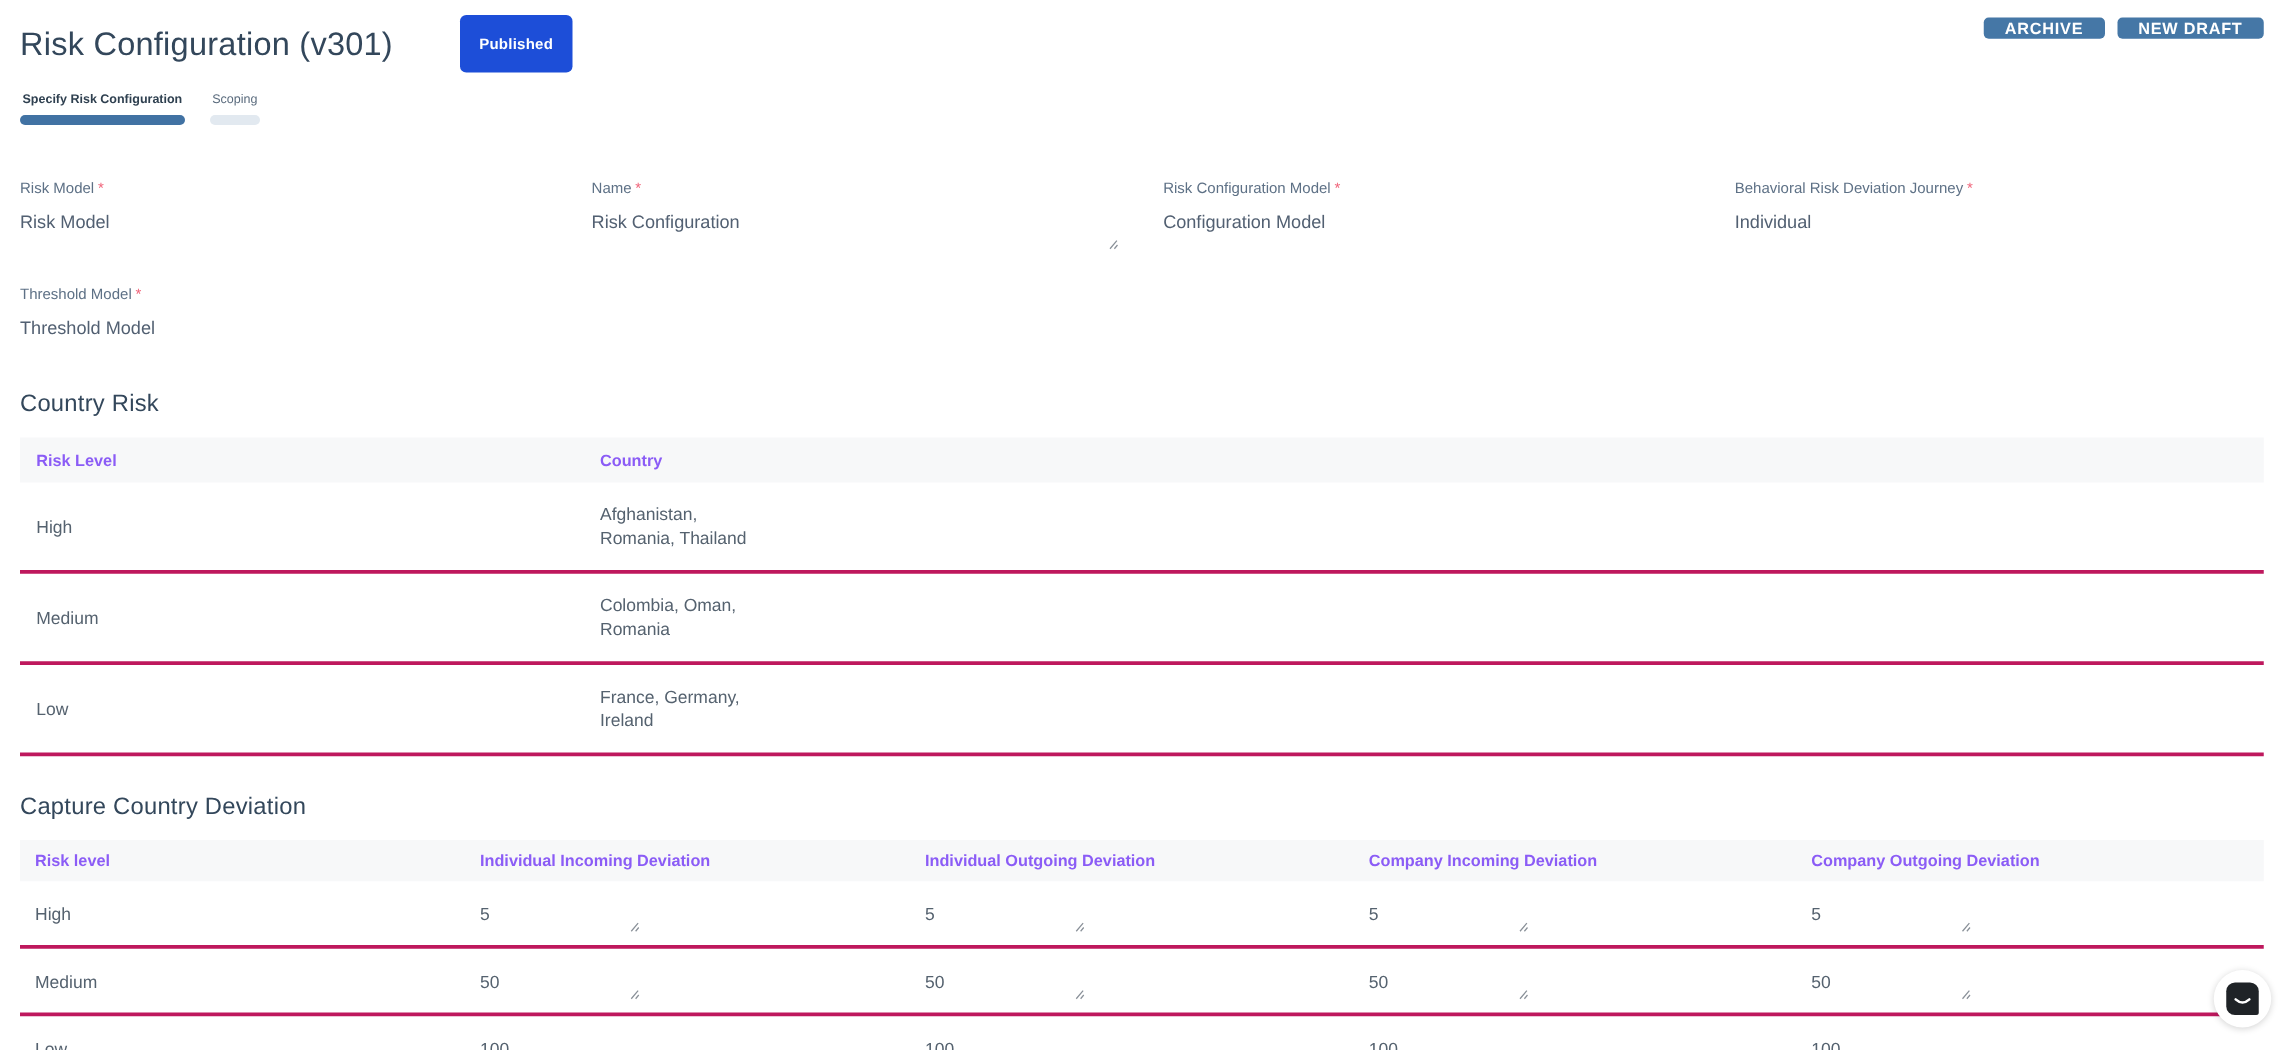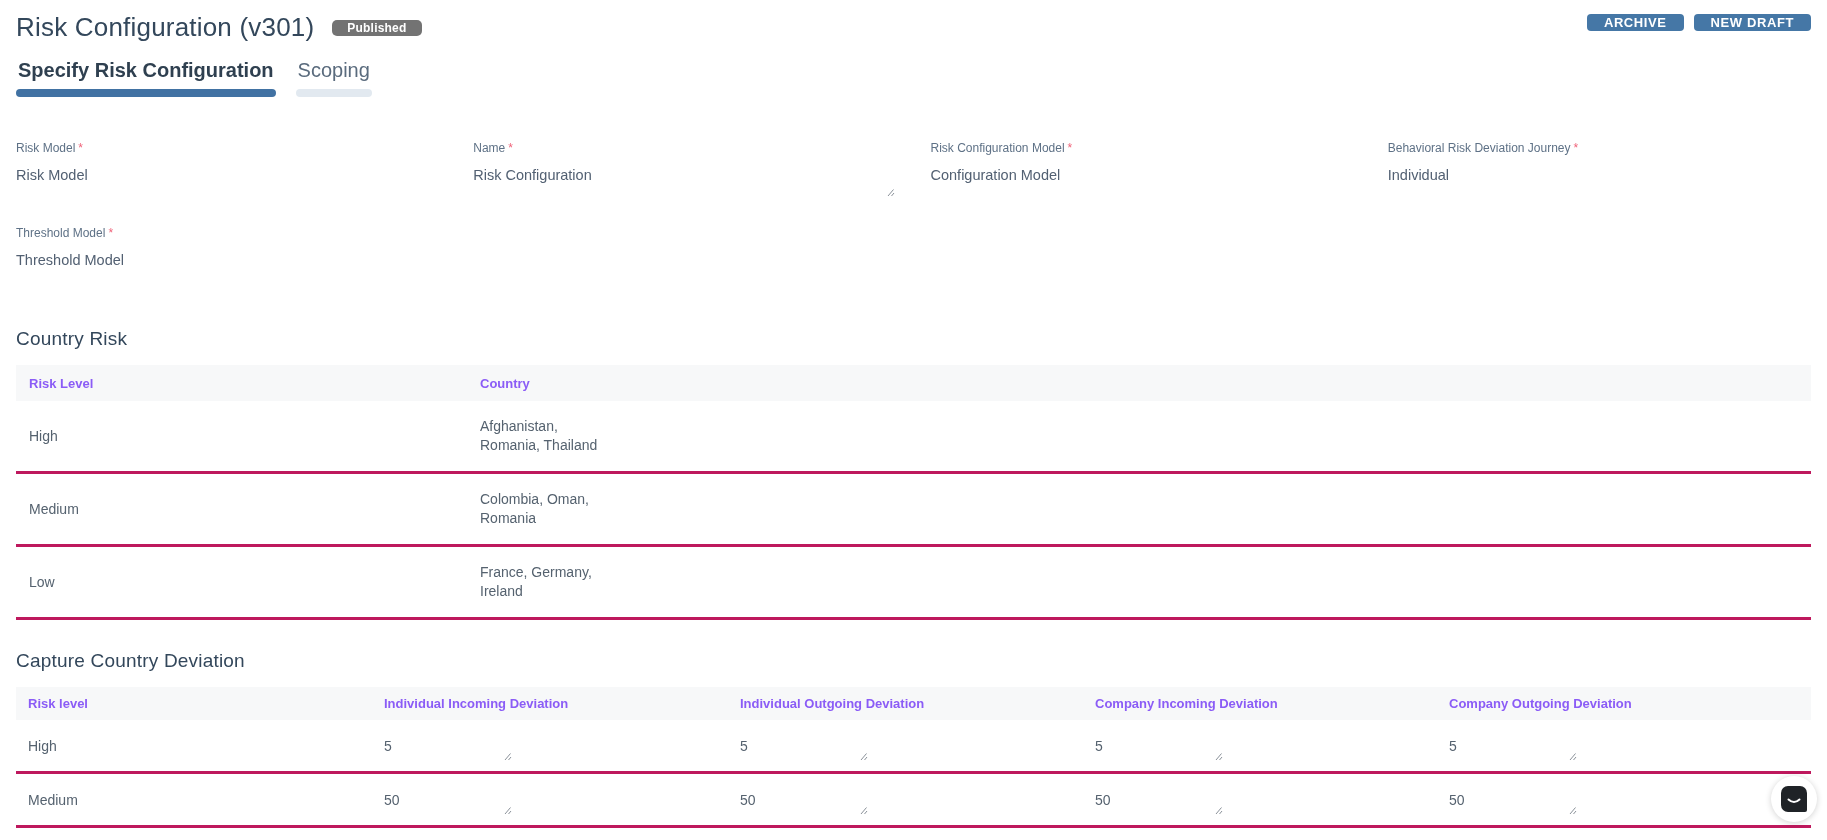--- a/index.html
+++ b/index.html
@@ -5,51 +5,51 @@
   * { margin:0; padding:0; box-sizing:border-box; }
   html,body { width:1827px; height:840px; background:#ffffff; overflow:hidden;
               font-family:"Liberation Sans","DejaVu Sans",sans-serif; }
 
   .page { width:1827px; height:831px; position:relative; padding:12px 16px 0 16px; }
 
   
   .topbar { display:flex; justify-content:space-between; align-items:flex-start; }
   .title-wrap { display:flex; align-items:center; gap:18px; }
   h1.page-title { font-size:26px; font-weight:500; color:#33475b; letter-spacing:.2px; }
-  .badge { background:#737373; color:#ffffff; font-size:12px; font-weight:bold;
-           padding:1px 15px; border-radius:5px; letter-spacing:.2px; }
+  .badge { background:#1d4ed8; color:#ffffff; font-size:12px; font-weight:bold;
+           padding:16px 15px; border-radius:5px; letter-spacing:.2px;margin-left:36px; }
   .actions { display:flex; gap:10px; padding-top:2px; }
   .btn { background:#4577a6; color:#ffffff; border:none; border-radius:4px;
          font-family:inherit; font-size:13px; font-weight:bold; letter-spacing:.6px;
          padding:1px 17px; cursor:pointer; }
 
   
   .tabs { display:flex; gap:20px; margin-top:16px; }
   .tab { display:flex; flex-direction:column; gap:7px; cursor:pointer; }
-  .tab .tab-label { font-size:20px; color:#5a6b7d; padding:0 2px; }
+  .tab .tab-label { font-size:10px; color:#5a6b7d; padding:0 2px; }
   .tab .tab-bar { height:8px; border-radius:4px; background:#e2e9f0; }
   .tab.active .tab-label { color:#2f4050; font-weight:bold; }
   .tab.active .tab-bar { background:#4172a3; }
 
   
   .form-grid { margin-top:41px; display:grid; grid-template-columns:repeat(4,1fr);
                column-gap:34px; row-gap:28px; }
   .field { position:relative; }
   .field .label { font-size:12px; color:#5e7186; }
   .field .req { color:#f0647a; margin-left:3px; font-size:12px; }
   .field .value { margin-top:11px; font-size:14.5px; color:#526072; }
   .field textarea.ta { display:block; margin-top:9px; width:100%; height:30px;
       border:none; resize:none; overflow:hidden; outline:none; background:transparent;
       font-family:inherit; font-size:14.5px; color:#526072; line-height:20px; }
   .grip { position:absolute; pointer-events:none; }
   .grip svg { display:block; }
 
   
   h2.section-heading { font-size:19px; font-weight:500; color:#33475b; letter-spacing:.2px; }
-  .section-country { margin-top:60px; }
+  .section-country { margin-top:42px; }
   .section-deviation { margin-top:30px; }
 
   .table { margin-top:15px; width:100%; }
   .thead { background:#f7f8f9; display:grid; align-items:center; }
   .thead .th { font-size:13px; font-weight:bold; color:#8b5cf6; }
   .trow  { display:grid; align-items:center; border-bottom:3px solid #be185d; }
   .cell  { font-size:14px; color:#55626f; }
 
   .country-table .thead { grid-template-columns:464px 1fr; height:36px; }
   .country-table .trow  { grid-template-columns:464px 1fr; height:73px; }

